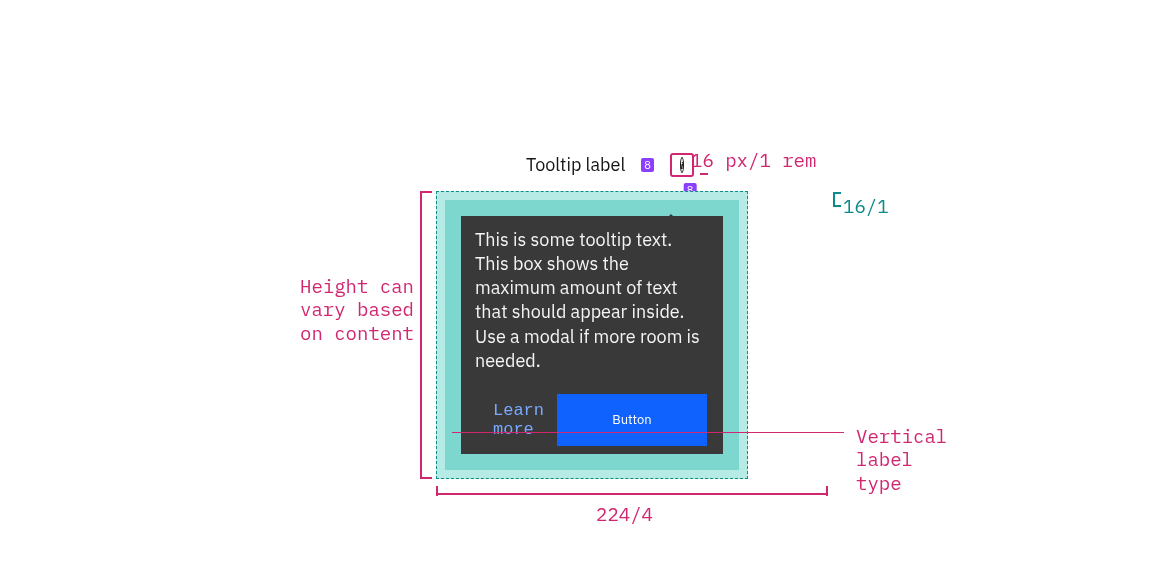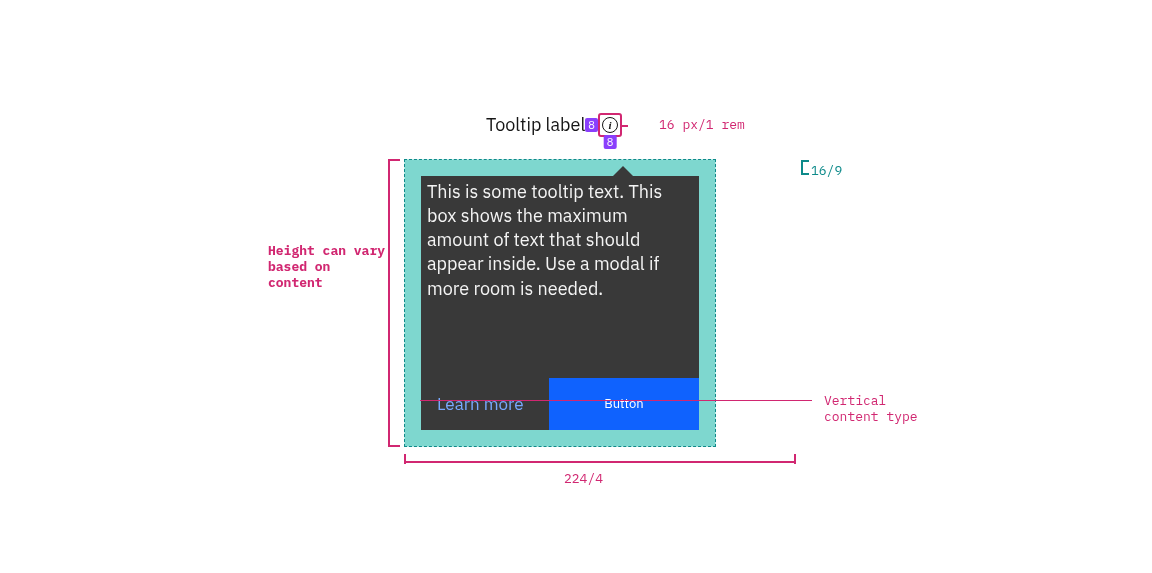--- a/index.html
+++ b/index.html
@@ -1,15 +1,15 @@
 <!DOCTYPE html>
 <html><head>
 <meta charset="utf-8">
 <style>
-  * { box-sizing: border-box; margin: 0; padding: 0; }
+  * { box-sizing: border-box; margin: 8px; padding: 0; }
   html, body { width: 1152px; height: 573px; background: #fff; font-family: "IBM Plex Sans", Arial, sans-serif; }
   body { position: relative; }
 
   .mono { font-family: "IBM Plex Mono", Consolas, monospace; }
 
   
   :root {
     --magenta: #d12771;
     --teal: #0d8a8a;
     --teal-fill: #7ed7cf;
@@ -62,20 +62,21 @@
     left: 0; right: 0; bottom: 0;
     height: 52px;
     display: flex;
     align-items: center;
   }
   .footer .link {
     color: var(--link);
     font-size: 17px;
     padding-left: 16px;
     text-decoration: none;
+    font-family: Liberation Mono, monospace;
   }
   .footer .btn {
     margin-left: auto;
     background: var(--blue);
     color: #fff;
     height: 52px;
     min-width: 150px;
     display: flex;
     align-items: center;
     justify-content: center;
@@ -136,27 +137,27 @@
     color: #161616;
   }
   .icon-tick {
     position:absolute; left: 100%; top: 50%; width: 8px; height: 2px; background: var(--magenta);
   }
   .gap-below {
     position: absolute; left: 50%; top: 100%; transform: translateX(-50%);
   }
 
   
-  .ann { position: absolute; font-size: 13px; line-height: 1.25; }
+  .ann { position: absolute; font-size: 19px; line-height: 1.25; }
   .ann.magenta { color: var(--magenta); }
   .ann.teal { color: var(--teal); }
 
   .ann.icon-size { left: 433px; top: 40px; }
   .ann.padding-top { left: 585px; top: 86px; }
-  .ann.height-note { left: 42px; top: 166px; width: 120px; font-weight: 700; }
+  .ann.height-note { left: 42px; top: 166px; width: 120px; font-weight: 400; }
   .ann.vcenter { left: 598px; top: 316px; }
   .ann.width-note { left: 338px; top: 394px; }
 
   
   .bracket-left {
     position: absolute;
     left: 162px; top: 82px; width: 0; height: 288px;
     border-left: 2px solid var(--magenta);
   }
   .bracket-left::before, .bracket-left::after {
@@ -228,18 +229,18 @@
       </div>
     </div>
   </div>
 
   <div class="center-line"></div>
 
   <div class="bracket-left"></div>
   <div class="bracket-bottom"></div>
   <div class="bracket-top-teal"></div>
 
-  <span class="ann teal mono padding-top">16/9</span>
+  <span class="ann teal mono padding-top">16/1</span>
   <span class="ann magenta mono height-note">Height can vary based on content</span>
-  <span class="ann magenta mono vcenter">Vertical content type</span>
+  <span class="ann magenta mono vcenter">Vertical label type</span>
   <span class="ann magenta mono width-note">224/4</span>
 
 </div>
 
 </body></html>

